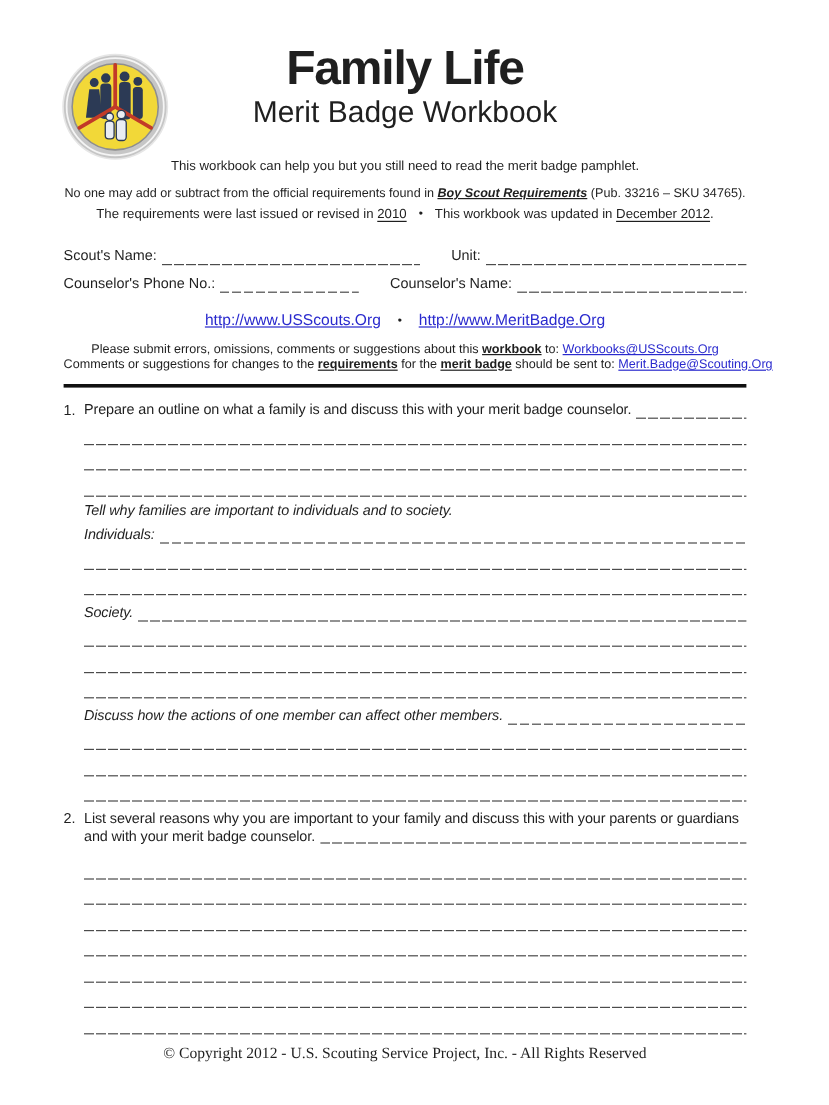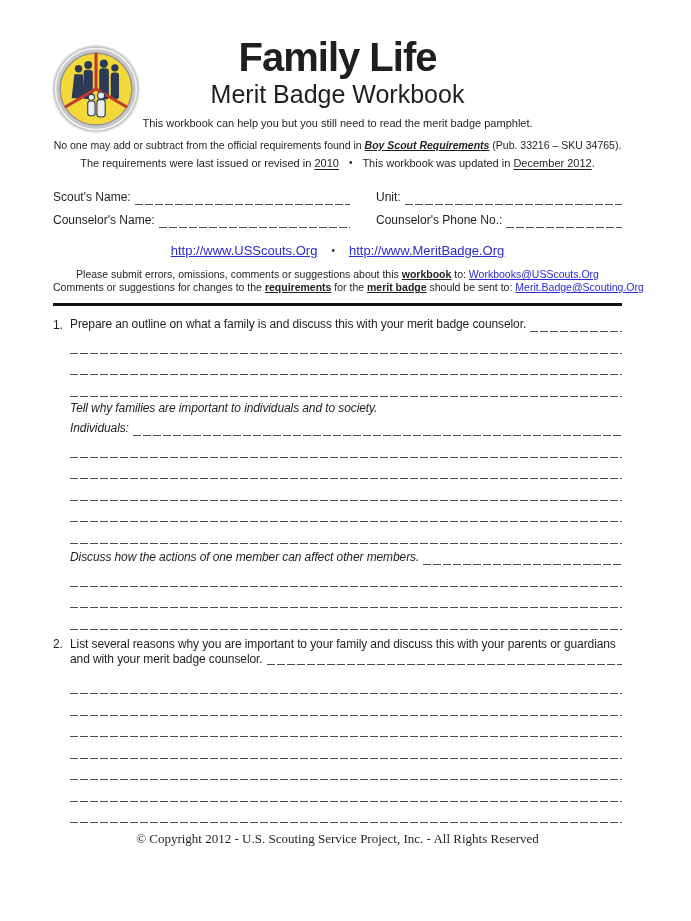--- a/index.html
+++ b/index.html
@@ -16,21 +16,21 @@
   body{width:691px;height:921px;font-family:"Liberation Sans",sans-serif;color:var(--ink);}
   .page{position:relative;width:675px;height:921px;padding:0 53px;overflow:hidden;}
 
   
   .badge{position:absolute;left:50px;top:40px;width:92px;height:98px;}
 
   
   .title{margin-top:36px;text-align:center;font-size:40px;line-height:42px;font-weight:bold;letter-spacing:-1px;}
   .subtitle{margin-top:2px;text-align:center;font-size:25px;line-height:28px;font-weight:normal;}
   .note{text-align:center;font-size:11px;line-height:14px;}
-  .note1{margin-top:8px;}
+  .note1{margin-top:24px;}
   .note2{margin-top:3px;padding:0 6px;}
   .note3{margin-top:8px;font-size:10.5px;white-space:nowrap;}
   .note4{margin-top:4px;white-space:nowrap;}
   .note b u, .note u{text-underline-offset:2px;}
   .booktitle{font-weight:bold;font-style:italic;text-decoration:underline;}
   .sep{display:inline-block;margin:0 10px;font-size:10px;vertical-align:1px;}
 
   
   .fields{margin-top:12px;font-size:12px;}
   .frow{display:flex;gap:26px;height:23px;align-items:flex-end;}
@@ -125,26 +125,26 @@
       <div class="fcol left">
         <span class="flabel">Scout's Name:</span>
         <span class="fline"></span>
       </div>
       <div class="fcol right">
         <span class="flabel">Unit:</span>
         <span class="fline"></span>
       </div>
     </div>
     <div class="frow">
+      <div class="fcol right">
+        <span class="flabel">Counselor's Phone No.:</span>
+        <span class="fline"></span>
+      </div>
       <div class="fcol left">
         <span class="flabel">Counselor's Name:</span>
-        <span class="fline"></span>
-      </div>
-      <div class="fcol right">
-        <span class="flabel">Counselor's Phone No.:</span>
         <span class="fline"></span>
       </div>
     </div>
   </div>
 
   <p class="urls"><a>http://www.USScouts.Org</a><span class="sep">•</span><a>http://www.MeritBadge.Org</a></p>
   <p class="submit submit1"><span>Please submit errors, omissions, comments or suggestions about this</span> <b><u>workbook</u></b> <span>to:</span> <a>Workbooks@USScouts.Org</a></p>
   <p class="submit"><span>Comments or suggestions for changes to the</span> <b><u>requirements</u></b> <span>for the</span> <b><u>merit badge</u></b> <span>should be sent to:</span> <a>Merit.Badge@Scouting.Org</a></p>
 
   <div class="divider"></div>
@@ -162,20 +162,24 @@
       </div>
     <p class="sub indent">Tell why families are important to individuals and to society.</p>
     <div class="label-row indent">
       <span class="lbl">Individuals:</span>
       <span class="fline"></span>
     </div>
     <div class="indent lines">
         <div class="wline"></div>
         <div class="wline"></div>
       </div>
+    <div class="label-row indent">
+      <span class="lbl">Society.</span>
+      <span class="fline"></span>
+    </div>
     <div class="indent lines">
         <div class="wline"></div>
         <div class="wline"></div>
         <div class="wline"></div>
       </div>
     <div class="label-row indent">
       <span class="lbl">Discuss how the actions of one member can affect other members.</span>
       <span class="fline"></span>
     </div>
     <div class="indent lines">

